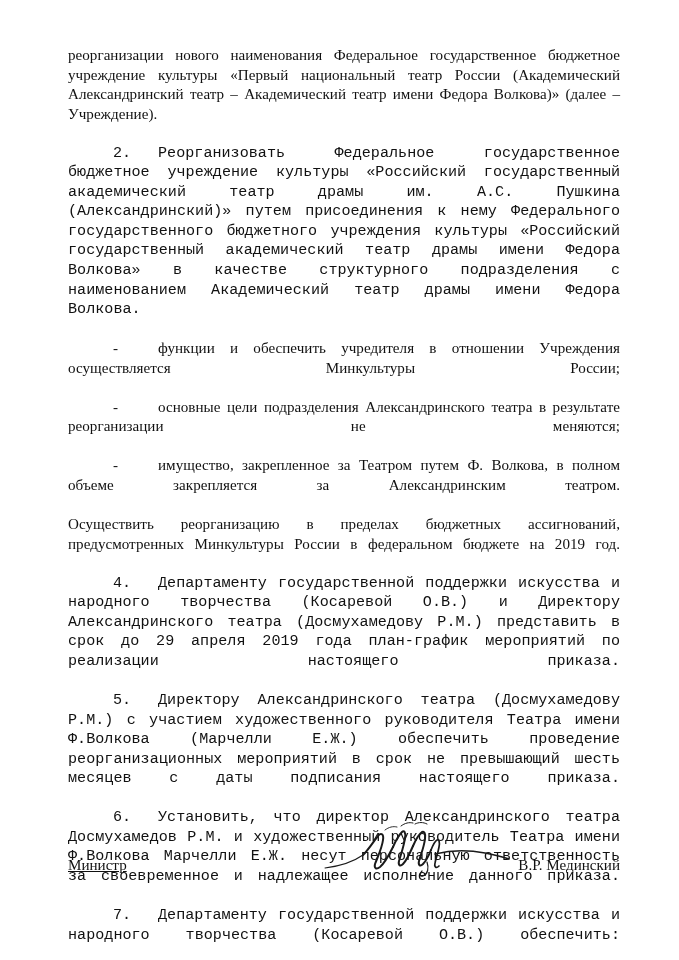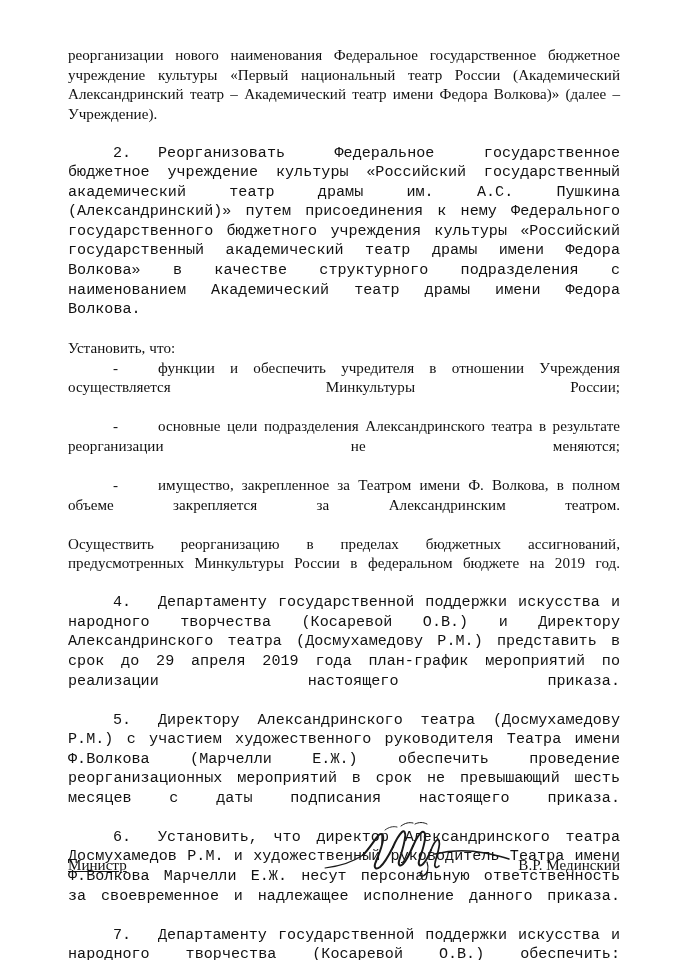--- a/index.html
+++ b/index.html
@@ -120,28 +120,27 @@
 <body>
 
 <div class="page">
 
   <div class="body-text">
 
     <p class="para flush">реорганизации нового наименования Федеральное государственное бюджетное учреждение культуры «Первый национальный театр России (Академический Александринский театр – Академический театр имени Федора Волкова)» (далее – Учреждение).</p>
 
     <p class="para clause"><span class="num">2.</span><span>Реорганизовать Федеральное государственное бюджетное учреждение культуры «Российский государственный академический театр драмы им. А.С. Пушкина (Александринский)» путем присоединения к нему Федерального государственного бюджетного учреждения культуры «Российский государственный академический театр драмы имени Федора Волкова» в качестве структурного подразделения с наименованием Академический театр драмы имени Федора Волкова.</span></p>
 
-    <p class="para flush nojust">Установить, что:</p>
 
     <p class="para bullet"><span class="dash">-</span><span>функции и обеспечить учредителя в отношении Учреждения осуществляется Минкультуры России;</span></p>
 
 
     <p class="para bullet"><span class="dash">-</span><span>основные цели подразделения Александринского театра в результате реорганизации не меняются;</span></p>
 
-    <p class="para bullet"><span class="dash">-</span><span>имущество, закрепленное за Театром имени Ф. Волкова, в полном объеме закрепляется за Александринским театром.</span></p>
+    <p class="para bullet"><span class="dash">-</span><span>имущество, закрепленное за Театром путем Ф. Волкова, в полном объеме закрепляется за Александринским театром.</span></p>
 
     <p class="para flush">Осуществить реорганизацию в пределах бюджетных ассигнований, предусмотренных Минкультуры России в федеральном бюджете на 2019 год.</p>
 
     <p class="para clause"><span class="num">4.</span><span>Департаменту государственной поддержки искусства и народного творчества (Косаревой О.В.) и Директору Александринского театра (Досмухамедову Р.М.) представить в срок до 29 апреля 2019 года план-график мероприятий по реализации настоящего приказа.</span></p>
 
     <p class="para clause"><span class="num">5.</span><span>Директору Александринского театра (Досмухамедову Р.М.) с участием художественного руководителя Театра имени Ф.Волкова (Марчелли Е.Ж.) обеспечить проведение реорганизационных мероприятий в срок не превышающий шесть месяцев с даты подписания настоящего приказа.</span></p>
 
     <p class="para clause"><span class="num">6.</span><span>Установить, что директор Александринского театра Досмухамедов Р.М. и художественный руководитель Театра имени Ф.Волкова Марчелли Е.Ж. несут персональную ответственность за своевременное и надлежащее исполнение данного приказа.</span></p>
 
     <p class="para clause"><span class="num">7.</span><span>Департаменту государственной поддержки искусства и народного творчества (Косаревой О.В.) обеспечить:</span></p>

